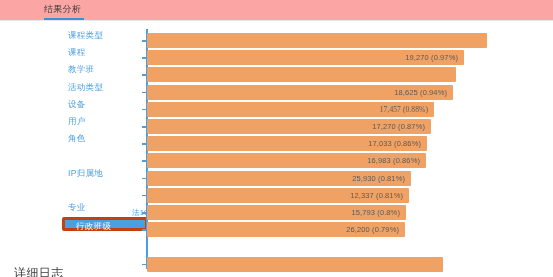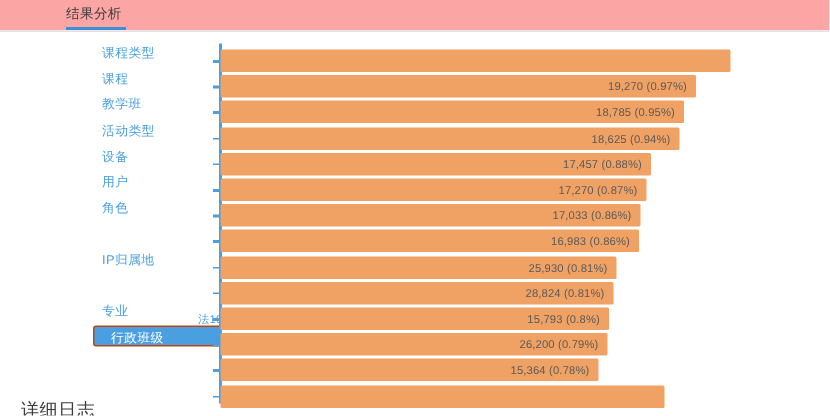--- a/index.html
+++ b/index.html
@@ -71,23 +71,24 @@
     padding-left: 6px;
     box-sizing: border-box;
     cursor: pointer;
     white-space: nowrap;
     border-radius: 2px;
     letter-spacing: 0.3px;
   }
   .side-item.active {
     background: #4a9fe0;
     color: #ffffff;
-    border: 1px solid #c2410c;
+    border: 3px solid #c2410c;
     box-sizing: border-box;
     padding-left: 11px;
+    font-family: Liberation Mono, monospace;
   }
 
   .footer-link {
     position: absolute;
     left: 14px;
     top: 244px;
     font-size: 12px;
     color: #3a3a3a;
     letter-spacing: 0.4px;
     cursor: pointer;
@@ -192,29 +193,28 @@
       <div class="bar-row" style="top: 29.2px;">
         <div class="cat-label">工管1901</div>
         <div class="tick"></div>
         <div class="bar" style="width: 317px;"></div>
         <div class="bar-value" style="left: 17px; width: 317px;">19,270 (0.97%)</div>
       </div>
       <div class="bar-row" style="top: 46.4px;">
         <div class="cat-label">工管1902</div>
         <div class="tick"></div>
         <div class="bar" style="width: 309px;"></div>
-        <div class="bar-value" style="left: 17px; width: 309px;">18,785 (0.95%)</div>
       </div>
       <div class="bar-row" style="top: 63.6px;">
         <div class="cat-label">国商1802</div>
         <div class="tick"></div>
         <div class="bar" style="width: 306px;"></div>
         <div class="bar-value" style="left: 17px; width: 306px;">18,625 (0.94%)</div>
       </div>
-      <div class="bar-row" style="top: 80.8px;">
+      <div class="bar-row" style="top: 80.8px; font-family: Liberation Serif, serif;">
         <div class="cat-label">中文1801</div>
         <div class="tick"></div>
         <div class="bar" style="width: 287px;"></div>
         <div class="bar-value" style="left: 17px; width: 287px;">17,457 (0.88%)</div>
       </div>
       <div class="bar-row" style="top: 98px;">
         <div class="cat-label">中文1901</div>
         <div class="tick"></div>
         <div class="bar" style="width: 284px;"></div>
         <div class="bar-value" style="left: 17px; width: 284px;">17,270 (0.87%)</div>
@@ -234,39 +234,33 @@
       <div class="bar-row" style="top: 149.6px;">
         <div class="cat-label">工管1903</div>
         <div class="tick"></div>
         <div class="bar" style="width: 264px;"></div>
         <div class="bar-value" style="left: 17px; width: 264px;">25,930 (0.81%)</div>
       </div>
       <div class="bar-row" style="top: 166.8px;">
         <div class="cat-label">国经1903</div>
         <div class="tick"></div>
         <div class="bar" style="width: 262px;"></div>
-        <div class="bar-value" style="left: 17px; width: 262px;">28,824 (0.81%)</div>
+        <div class="bar-value" style="left: 17px; width: 262px;">12,337 (0.81%)</div>
       </div>
       <div class="bar-row" style="top: 184px;">
         <div class="cat-label">法1904【本硕】</div>
         <div class="tick"></div>
         <div class="bar" style="width: 259px;"></div>
         <div class="bar-value" style="left: 17px; width: 259px;">15,793 (0.8%)</div>
       </div>
       <div class="bar-row" style="top: 201.2px;">
         <div class="cat-label">国商1902</div>
         <div class="tick"></div>
         <div class="bar" style="width: 258px;"></div>
         <div class="bar-value" style="left: 17px; width: 258px;">26,200 (0.79%)</div>
       </div>
-      <div class="bar-row" style="top: 218.4px;">
-        <div class="cat-label">民商1906</div>
-        <div class="tick"></div>
-        <div class="bar" style="width: 252px;"></div>
-        <div class="bar-value" style="left: 17px; width: 252px;">15,364 (0.78%)</div>
-      </div>
       <div class="bar-row" style="top: 235.6px;">
         <div class="tick"></div>
         <div class="bar" style="width: 296px;"></div>
       </div>
     </div>
 
 </div>
 
 </body></html>

